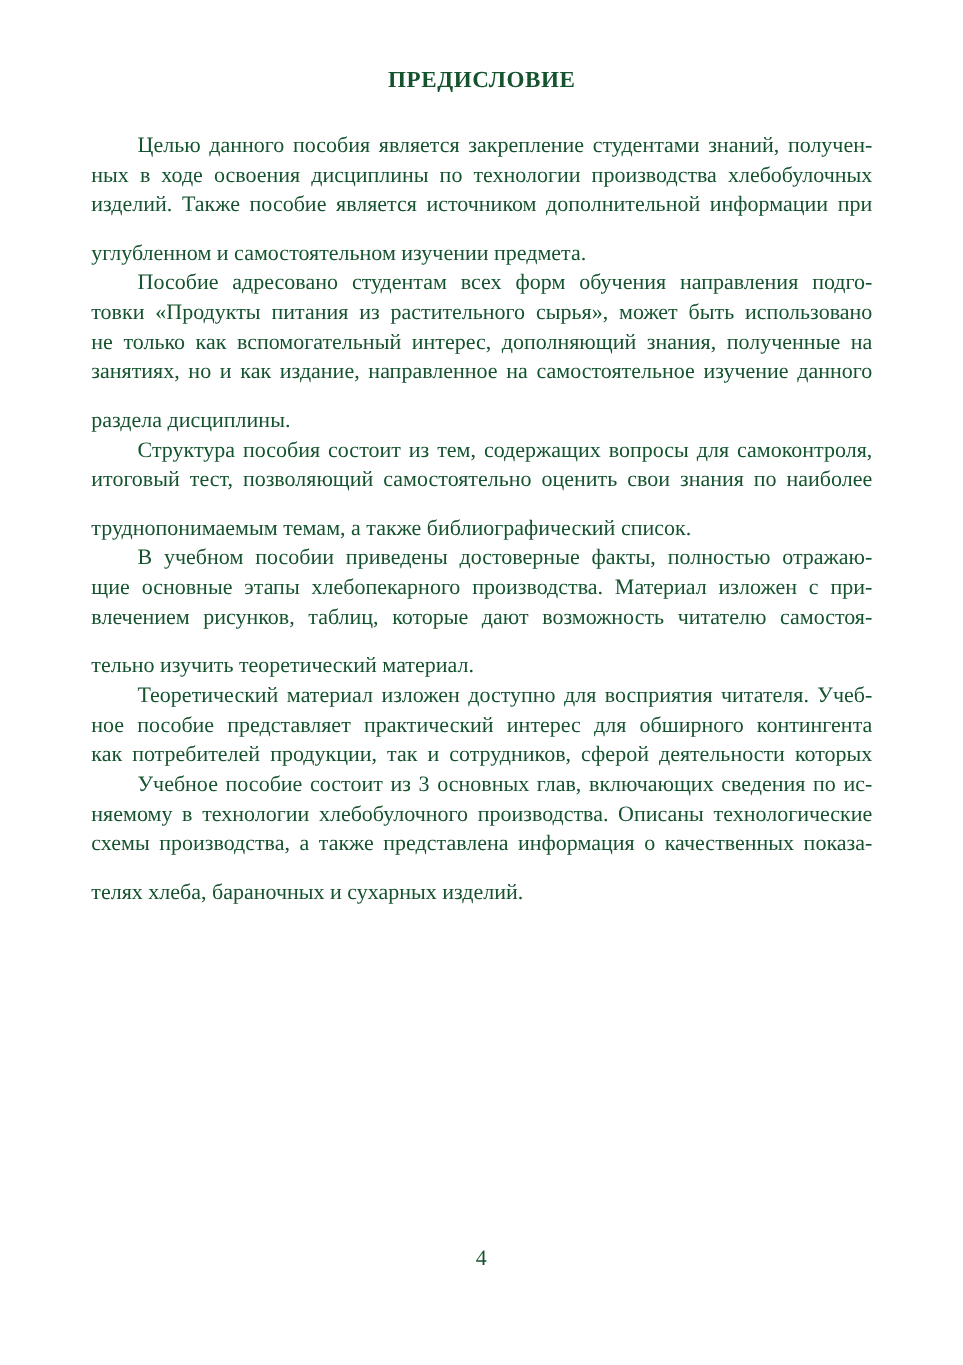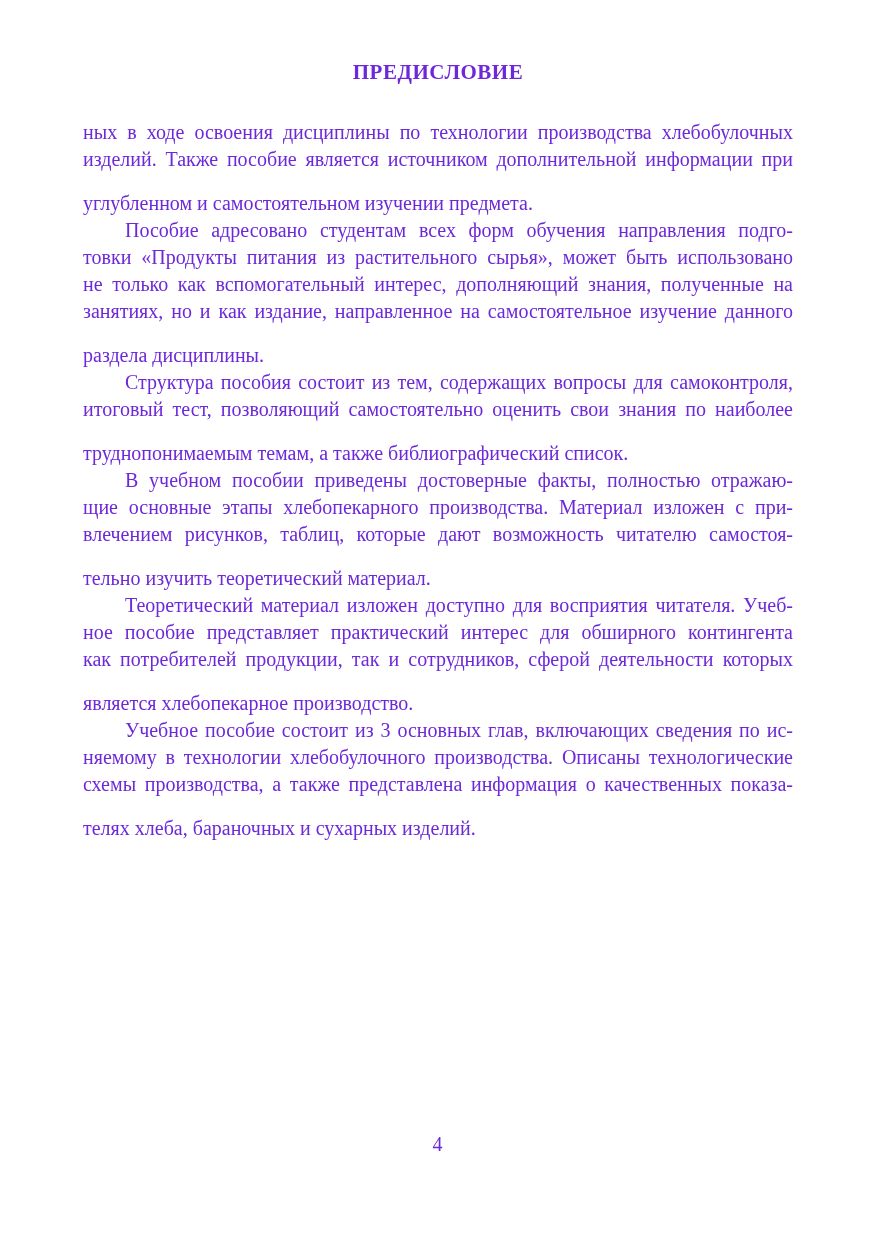--- a/index.html
+++ b/index.html
@@ -6,21 +6,21 @@
     margin: 0;
     padding: 0;
     background: #ffffff;
   }
   .page {
     position: relative;
     width: 875px;
     height: 1241px;
     background: #ffffff;
     font-family: "Liberation Serif", "DejaVu Serif", serif;
-    color: #6d28d9;
+    color: #14532d;
     overflow: hidden;
   }
   .content {
     position: absolute;
     left: 83px;
     top: 58px;
     width: 710px;
   }
   .doc-title {
     text-align: center;
@@ -60,20 +60,21 @@
   }
 </style>
 </head>
 <body>
 
 <div class="page">
   <div class="content">
     <h1 class="doc-title">ПРЕДИСЛОВИЕ</h1>
     <div>
         <div class="paragraph">
+          <div class="line first">Целью данного пособия является закрепление студентами знаний, получен-</div>
           <div class="line">ных в ходе освоения дисциплины по технологии производства хлебобулочных</div>
           <div class="line">изделий. Также пособие является источником дополнительной информации при</div>
           <div class="line lastline">углубленном и самостоятельном изучении предмета.</div>
         </div>
         <div class="paragraph">
           <div class="line first">Пособие адресовано студентам всех форм обучения направления подго-</div>
           <div class="line">товки «Продукты питания из растительного сырья», может быть использовано</div>
           <div class="line">не только как вспомогательный интерес, дополняющий знания, полученные на</div>
           <div class="line">занятиях, но и как издание, направленное на самостоятельное изучение данного</div>
           <div class="line lastline">раздела дисциплины.</div>
@@ -86,21 +87,20 @@
         <div class="paragraph">
           <div class="line first">В учебном пособии приведены достоверные факты, полностью отражаю-</div>
           <div class="line">щие основные этапы хлебопекарного производства. Материал изложен с при-</div>
           <div class="line">влечением рисунков, таблиц, которые дают возможность читателю самостоя-</div>
           <div class="line lastline">тельно изучить теоретический материал.</div>
         </div>
         <div class="paragraph">
           <div class="line first">Теоретический материал изложен доступно для восприятия читателя. Учеб-</div>
           <div class="line">ное пособие представляет практический интерес для обширного контингента</div>
           <div class="line">как потребителей продукции, так и сотрудников, сферой деятельности которых</div>
-          <div class="line lastline">является хлебопекарное производство.</div>
         </div>
         <div class="paragraph">
           <div class="line first">Учебное пособие состоит из 3 основных глав, включающих сведения по ис-</div>
           <div class="line">няемому в технологии хлебобулочного производства. Описаны технологические</div>
           <div class="line">схемы производства, а также представлена информация о качественных показа-</div>
           <div class="line lastline">телях хлеба, бараночных и сухарных изделий.</div>
         </div>
       </div>
   </div>
   <div class="page-number">4</div>

